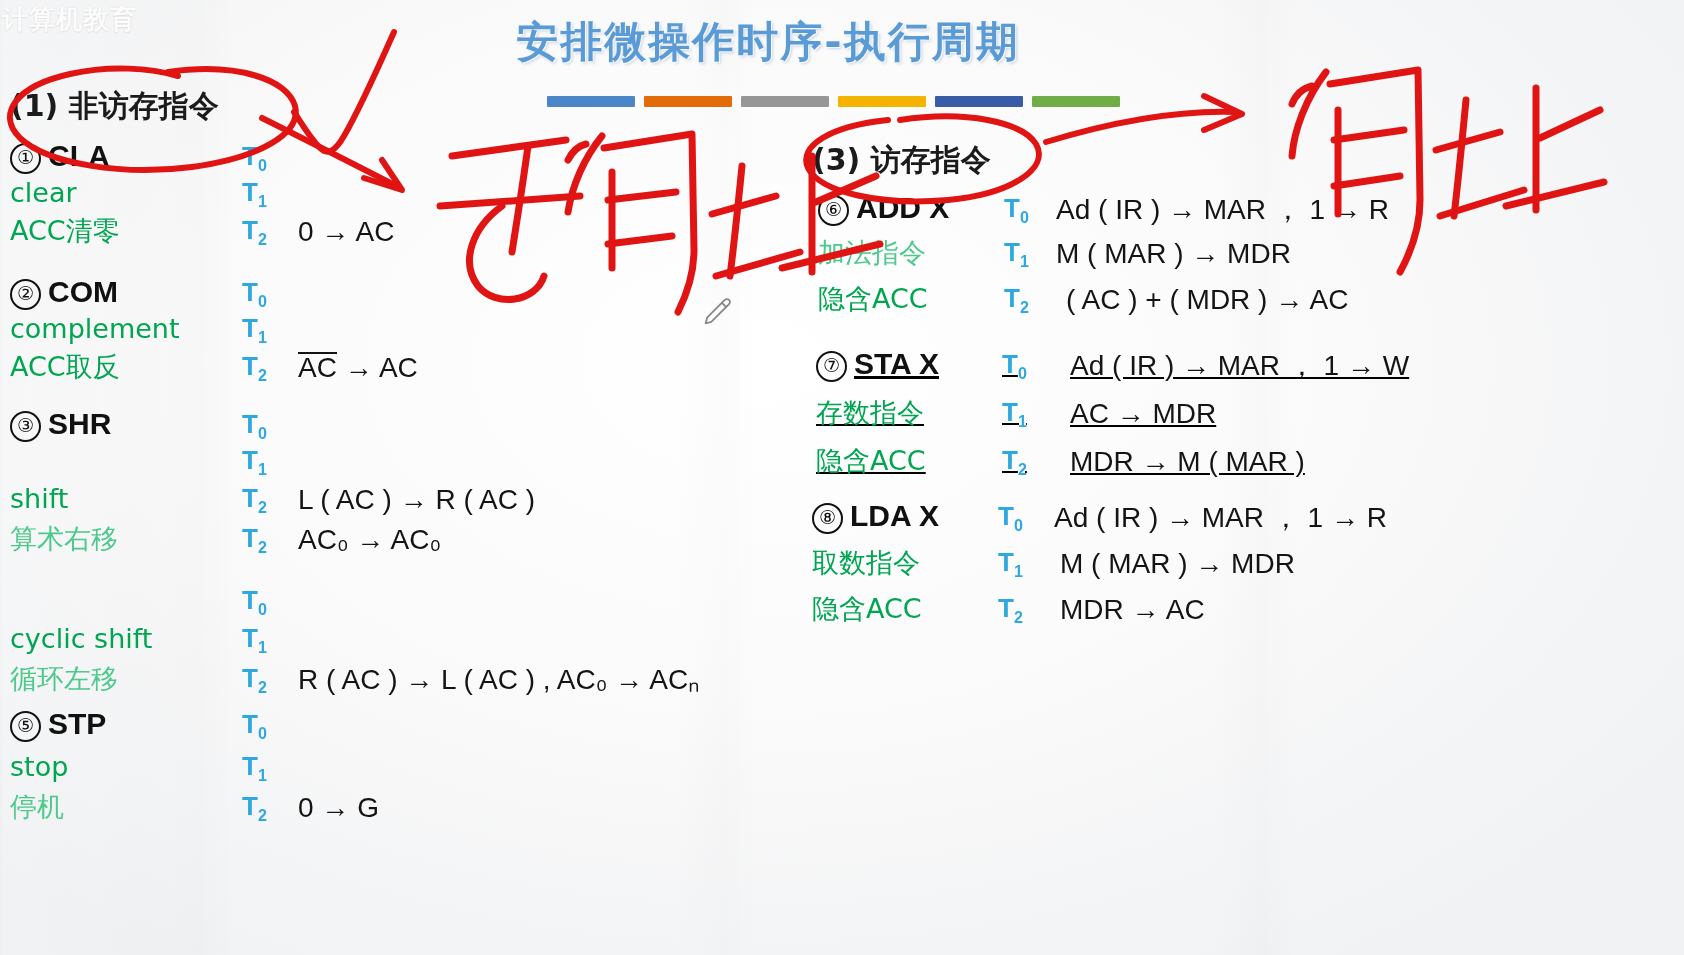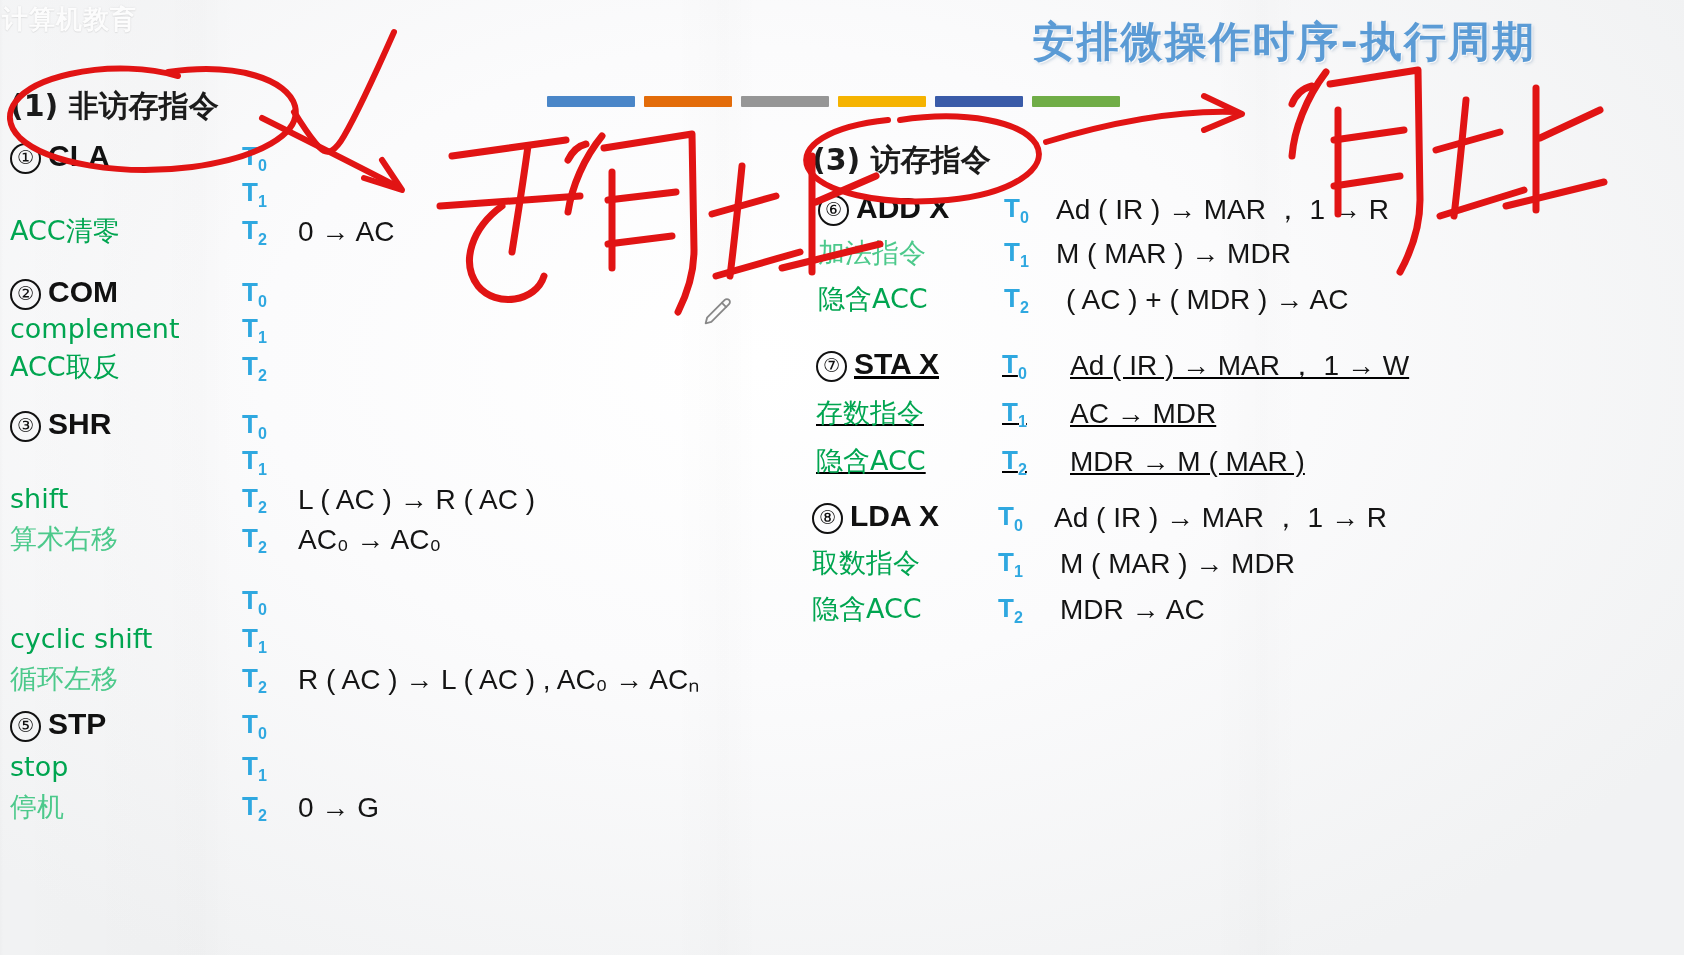--- a/index.html
+++ b/index.html
@@ -35,21 +35,21 @@
     font-size: 26px; font-weight: 700;
     color: rgba(255,255,255,0.92);
     text-shadow: 0 0 2px rgba(0,0,0,0.10), 0 1px 1px rgba(0,0,0,0.06);
     letter-spacing: 1px;
     font-family: "DejaVu Sans", sans-serif;
     z-index: 6;
   }
 
   .title {
     position: absolute; left: 0; top: 14px; width: 1536px;
-    text-align: right;
+    text-align: center;
     font-size: 42px; font-weight: 700;
     color: #5b9bd5;
     text-shadow: 1px 1px 0 rgba(255,255,255,0.8), 2px 2px 3px rgba(120,150,180,0.35);
     font-family: "DejaVu Serif", serif;
     letter-spacing: 2px;
     z-index: 3;
   }
 
   .bar-row {
     position: absolute; top: 96px; left: 547px;
@@ -135,20 +135,21 @@
 
   <div class="col" id="col-left">
 
     <div class="section-head">(1) 非访存指令</div>
 
     <div class="instr" style="margin-top:12px;">
       <div class="grid" style="grid-template-columns: 232px 56px auto; grid-template-rows: 36px 38px 40px;">
         <div class="c-label mnemonic" style="grid-column:1;grid-row:1;">
           <span class="circled">①</span><span>CLA</span>
         </div>
+        <div class="c-label gloss" style="grid-column:1;grid-row:2;">clear</div>
         <div class="c-label gloss" style="grid-column:1;grid-row:3;">ACC清零</div>
 
         <div class="c-t tcol" style="grid-column:2;grid-row:1;">T<sub>0</sub></div>
         <div class="c-t tcol" style="grid-column:2;grid-row:2;">T<sub>1</sub></div>
         <div class="c-t tcol" style="grid-column:2;grid-row:3;">T<sub>2</sub></div>
 
         <div class="c-m micro" style="grid-column:3;grid-row:3;">0 → AC</div>
       </div>
     </div>
 
@@ -157,20 +158,23 @@
         <div class="c-label mnemonic" style="grid-column:1;grid-row:1;">
           <span class="circled">②</span><span>COM</span>
         </div>
         <div class="c-label gloss" style="grid-column:1;grid-row:2;">complement</div>
         <div class="c-label gloss" style="grid-column:1;grid-row:3;">ACC取反</div>
 
         <div class="c-t tcol" style="grid-column:2;grid-row:1;">T<sub>0</sub></div>
         <div class="c-t tcol" style="grid-column:2;grid-row:2;">T<sub>1</sub></div>
         <div class="c-t tcol" style="grid-column:2;grid-row:3;">T<sub>2</sub></div>
 
+        <div class="c-m micro" style="grid-column:3;grid-row:3;">
+          <span class="ovl">AC</span> → AC
+        </div>
       </div>
     </div>
 
     <div class="instr" style="margin-top:18px;">
       <div class="grid" style="grid-template-columns: 232px 56px auto; grid-template-rows: 36px 38px 40px 42px;">
         <div class="c-label mnemonic" style="grid-column:1;grid-row:1;">
           <span class="circled">③</span><span>SHR</span>
         </div>
         <div class="c-label gloss" style="grid-column:1;grid-row:3;">shift</div>
         <div class="c-label gloss dim" style="grid-column:1;grid-row:4;">算术右移</div>

